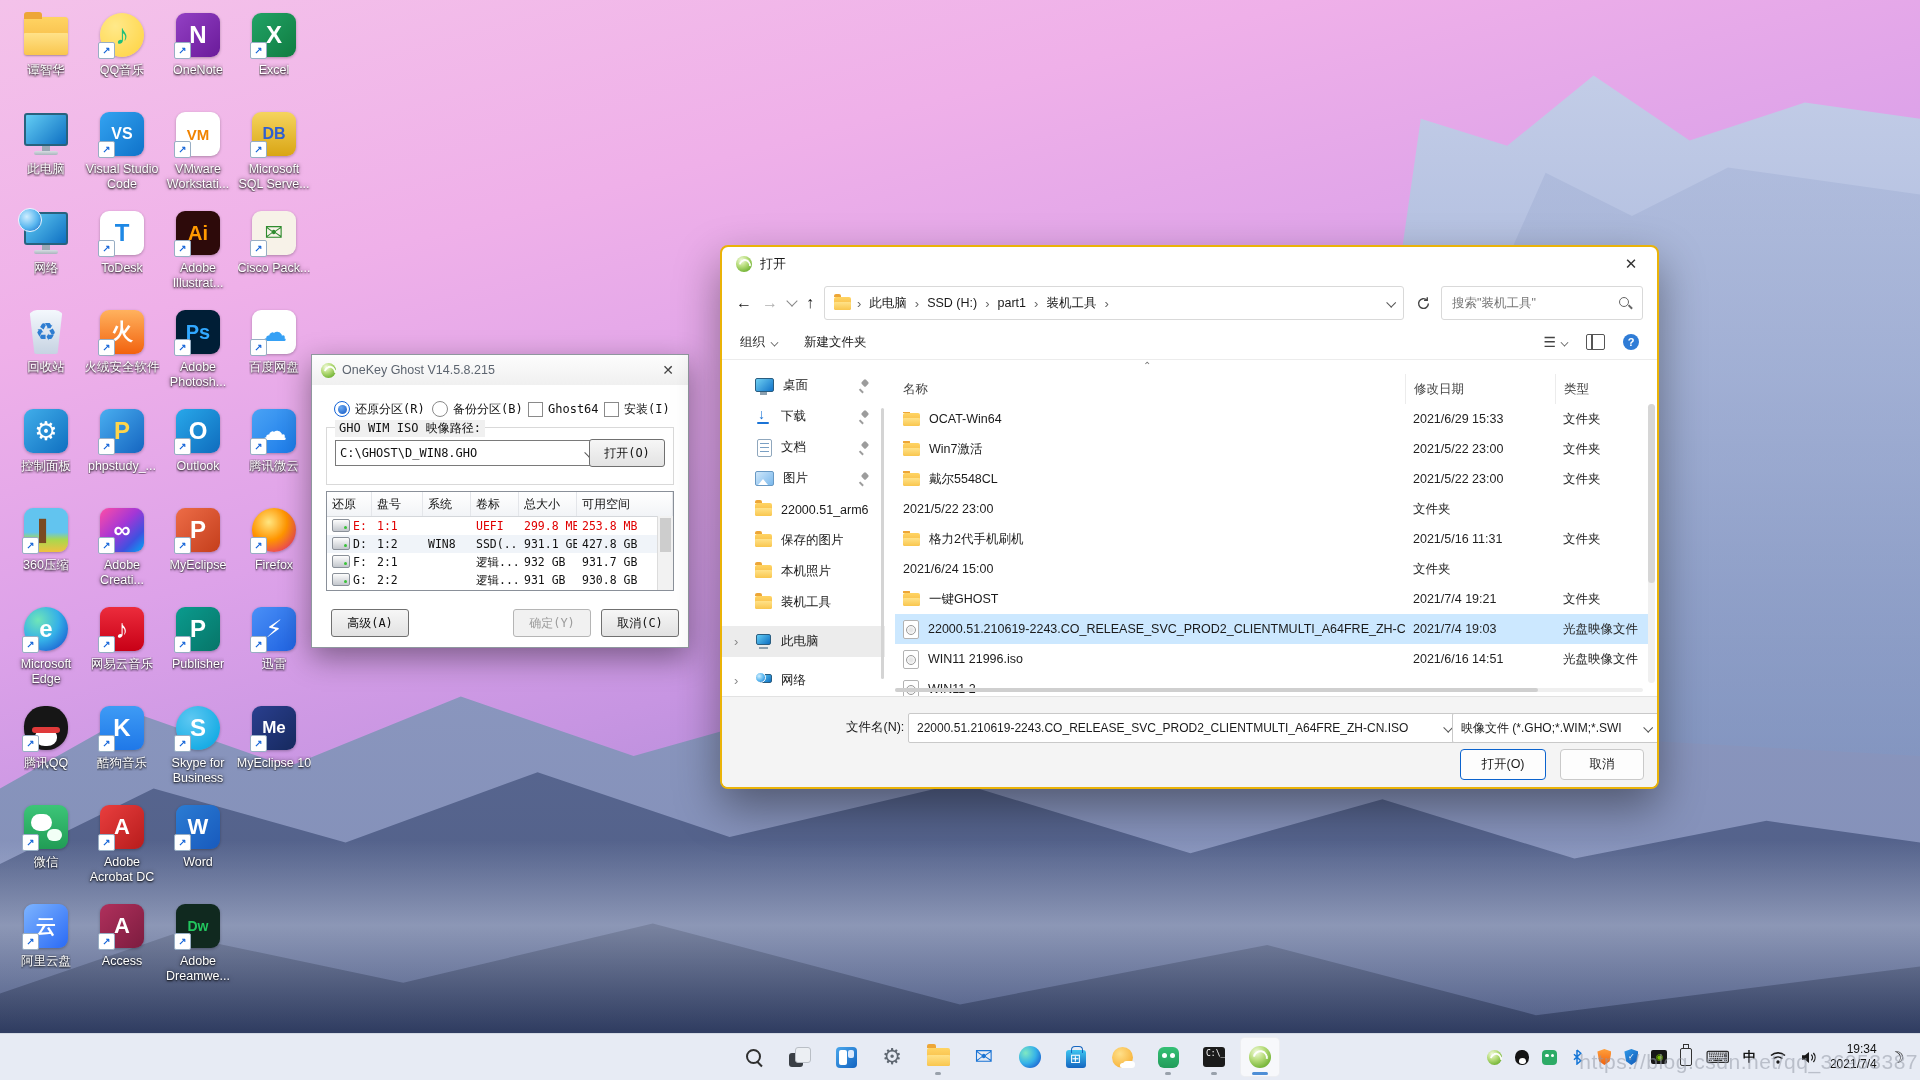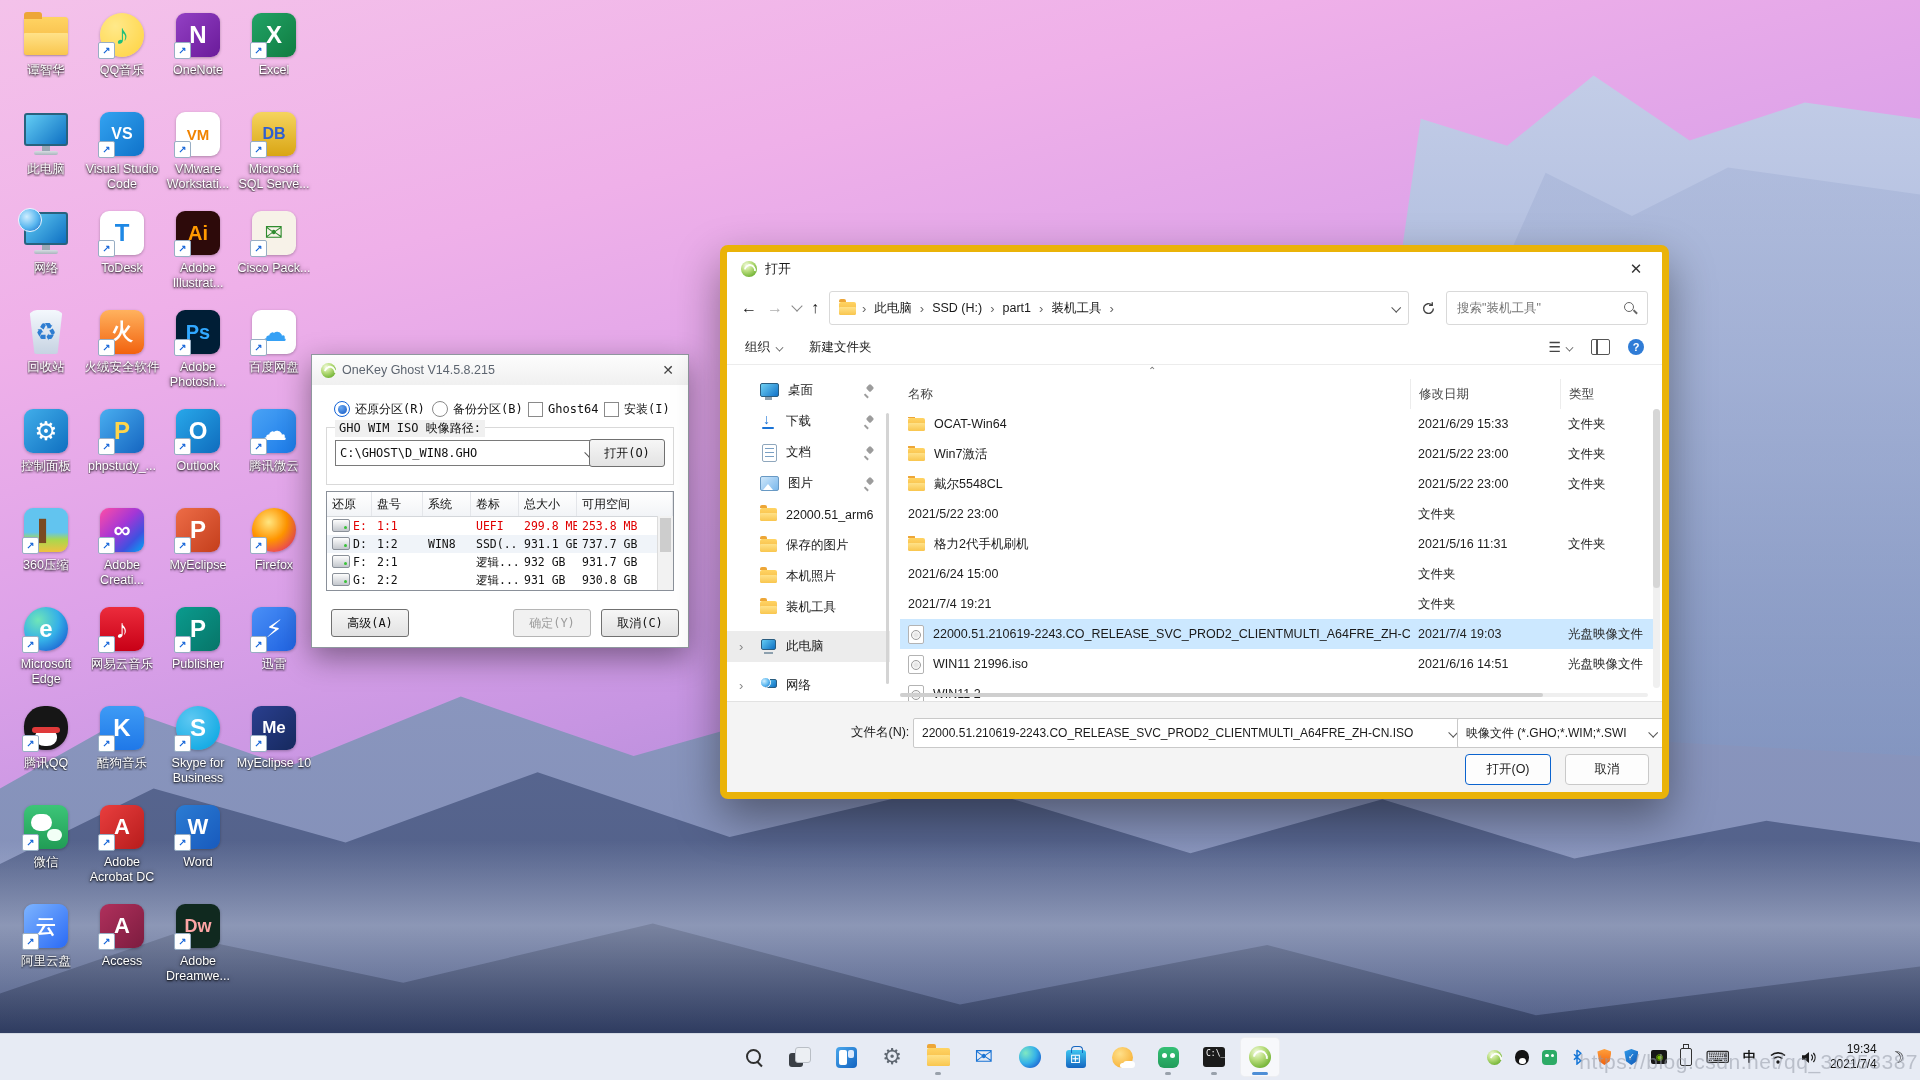--- a/index.html
+++ b/index.html
@@ -79,21 +79,21 @@
   .ok-row.red{color:#e00000;}
   .ok-row.shaded{background:#f0f4f9;}
   .drv{display:inline-block;width:16px;height:11px;background:linear-gradient(180deg,#fdfdfd,#c3c7cd);border:1px solid #8a9099;border-radius:2px;position:relative;margin-right:3px;vertical-align:-2px;}
   .drv::after{content:"";position:absolute;right:2px;bottom:2px;width:3px;height:3px;border-radius:50%;background:#3ac23a;}
   .ok-sb{position:absolute;right:0;top:24px;bottom:0;width:15px;background:#f2f2f2;border-left:1px solid #dcdcdc;}
   .ok-sb .thumb{margin:2px;height:34px;background:#cdcdcd;}
   .ok-btn{position:absolute;top:254px;height:26px;border:1px solid #707070;border-radius:3px;background:linear-gradient(#f6f6f6,#e2e2e2);display:flex;align-items:center;justify-content:center;}
   .ok-btn.dis{color:#9c9c9c;border-color:#b5b5b5;background:#f1f1f1;}
 
   
-  #open-dlg{position:absolute;left:720px;top:245px;width:935px;height:540px;background:#fff;border:7px solid #eab308;border-radius:8px;box-shadow:0 18px 45px rgba(0,0,0,.4);font-size:12.5px;color:#1a1a1a;overflow:hidden;}
+  #open-dlg{position:absolute;left:720px;top:245px;width:935px;height:540px;background:#fff;border:2px solid #eab308;border-radius:8px;box-shadow:0 18px 45px rgba(0,0,0,.4);font-size:12.5px;color:#1a1a1a;overflow:hidden;}
   .od-title{height:34px;display:flex;align-items:center;gap:8px;padding:0 14px;font-size:13px;}
   .od-close{margin-left:auto;font-size:15px;color:#333;width:24px;text-align:center;}
   .od-nav{height:44px;display:flex;align-items:center;gap:10px;padding:0 14px;}
   .navglyph{font-size:16px;line-height:1;color:#1a1a1a;}
   .navglyph.dim{color:#b0b0b0;}
   .navchev{width:7px;height:7px;border-right:1.5px solid #888;border-bottom:1.5px solid #888;transform:rotate(45deg);margin-top:-4px;}
   #breadcrumb{flex:none;width:560px;height:32px;border:1px solid #d9d9d9;border-radius:3px;display:flex;align-items:center;gap:6px;padding:0 9px;background:#fff;}
   .seg{padding:0 2px;}
   .bsep{color:#666;font-size:13px;}
   #bc-chev{margin-left:auto;}
@@ -446,21 +446,21 @@
         <div class="art tile">
           <div class="face" style="background: linear-gradient(135deg, rgb(43, 124, 211), rgb(24, 90, 189));"></div>
           <span class="glyph" style="color: rgb(255, 255, 255); font-size: 22px;">W</span>
           <span class="sc"></span>
         </div>
         <div class="dlabel">Word</div>
       </div>
       <div class="dicon">
         <div class="art tile">
           <div class="face" style="background: rgb(16, 41, 31);"></div>
-          <span class="glyph" style="color: #fca5a5; font-size: 18px;">Dw</span>
+          <span class="glyph" style="color: #22c55e; font-size: 14px;">Dw</span>
           <span class="sc"></span>
         </div>
         <div class="dlabel">Adobe Dreamwe...</div>
       </div>
       <div class="dicon">
         <div class="art tile">
           <div class="face" style="background: linear-gradient(135deg, rgb(33, 163, 102), rgb(16, 124, 65));"></div>
           <span class="glyph" style="color: rgb(255, 255, 255); font-size: 24px;">X</span>
           <span class="sc"></span>
         </div>
@@ -572,21 +572,21 @@
             <div>UEFI</div>
             <div>299.8 MB</div>
             <div>253.8 MB</div>
           </div>
           <div class="ok-row shaded">
             <div><span class="drv"></span><span>D:</span></div>
             <div>1:2</div>
             <div>WIN8</div>
             <div>SSD(...</div>
             <div>931.1 GB</div>
-            <div>737.7 GB</div>
+            <div>427.8 GB</div>
           </div>
           <div class="ok-row">
             <div><span class="drv"></span><span>F:</span></div>
             <div>2:1</div>
             <div></div>
             <div>逻辑...</div>
             <div>932 GB</div>
             <div>931.7 GB</div>
           </div>
           <div class="ok-row">
@@ -759,20 +759,24 @@
                 <span>格力2代手机刷机</span>
               </div>
               <div class="fdate">2021/5/16 11:31</div>
               <div class="ftype">文件夹</div>
             </div>
             <div class="frow">
               <div class="fdate">2021/6/24 15:00</div>
               <div class="ftype">文件夹</div>
             </div>
             <div class="frow">
+              <div class="fname">
+                <span class="mfolder"></span>
+                <span>一键GHOST</span>
+              </div>
               <div class="fdate">2021/7/4 19:21</div>
               <div class="ftype">文件夹</div>
             </div>
             <div class="frow sel">
               <div class="fname">
                 <span class="miso"></span>
                 <span>22000.51.210619-2243.CO_RELEASE_SVC_PROD2_CLIENTMULTI_A64FRE_ZH-CN.ISO</span>
               </div>
               <div class="fdate">2021/7/4 19:03</div>
               <div class="ftype">光盘映像文件</div>

